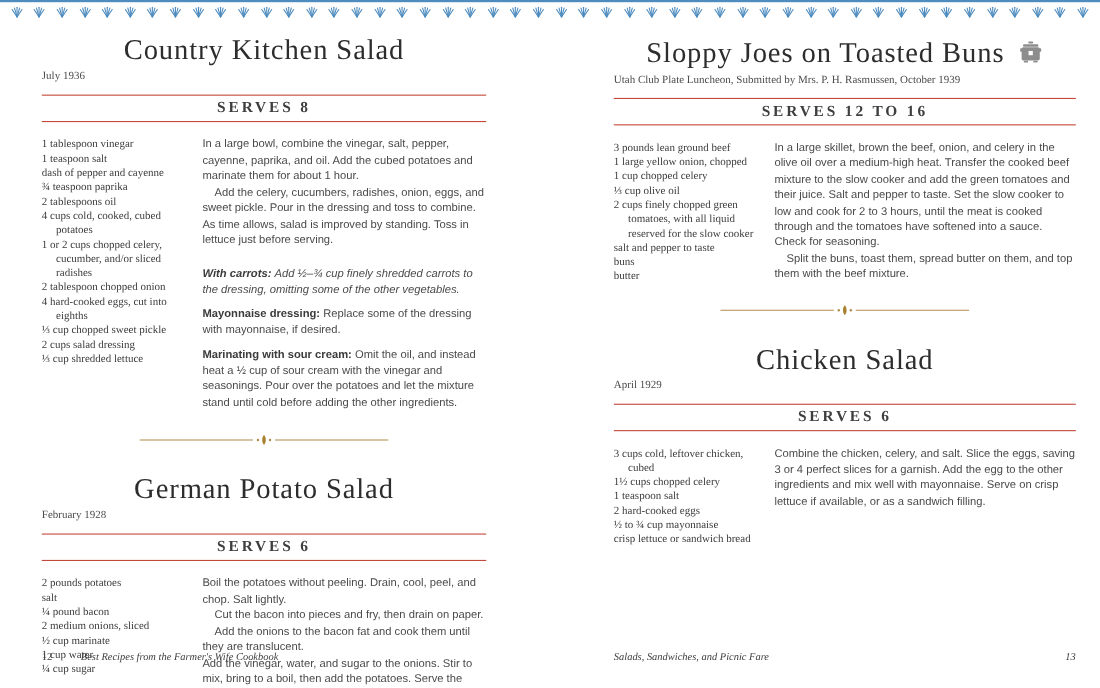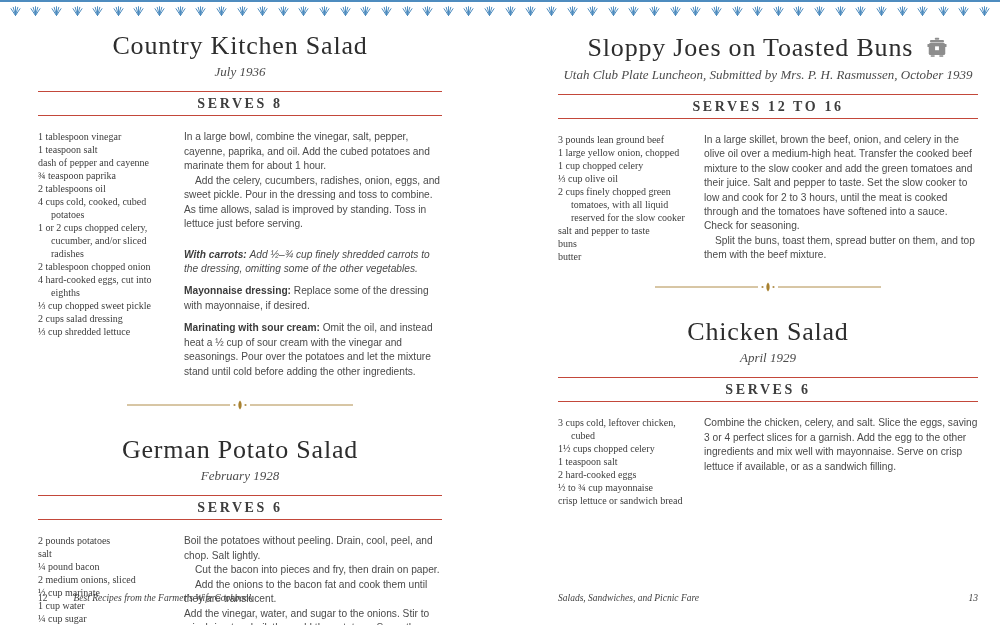--- a/index.html
+++ b/index.html
@@ -20,21 +20,21 @@
   .page-right .content{margin:0 22px 0 58px;}
   
   .r-title{
     margin:0;text-align:center;font-family:"Liberation Serif",serif;font-weight:400;
     font-size:26px;letter-spacing:.8px;color:var(--title_ink,#2d2d2d);line-height:1.12;
   }
   .r-title .t-text{vertical-align:middle;}
   .r-title svg{vertical-align:middle;margin-left:6px;}
   .r-head{padding-top:15px;}
   .r-head.second{padding-top:0;}
-  .r-sub{margin-top:4px;text-align:center;font-style:italic;font-size:13px;color:#4c4c4c;}
+  .r-sub{margin-top:4px;text-align:left;font-size:10px;color:#4c4c4c;}
   .serves{
     margin-top:11px;border-top:1.5px solid var(--serves_rule_red,#c3483a);
     border-bottom:1.5px solid var(--serves_rule_red,#c3483a);
     text-align:center;padding:4px 0 3px 0;
     font-size:14px;font-weight:bold;letter-spacing:2.6px;color:#3e3e3e;
   }
   .cols{display:flex;margin-top:14px;}
   .ing{margin:0;padding:0;list-style:none;width:138px;flex-shrink:0;}
   .ing-line{
     font-size:10px;line-height:1.3;color:var(--body_ink,#3c3c3c);

